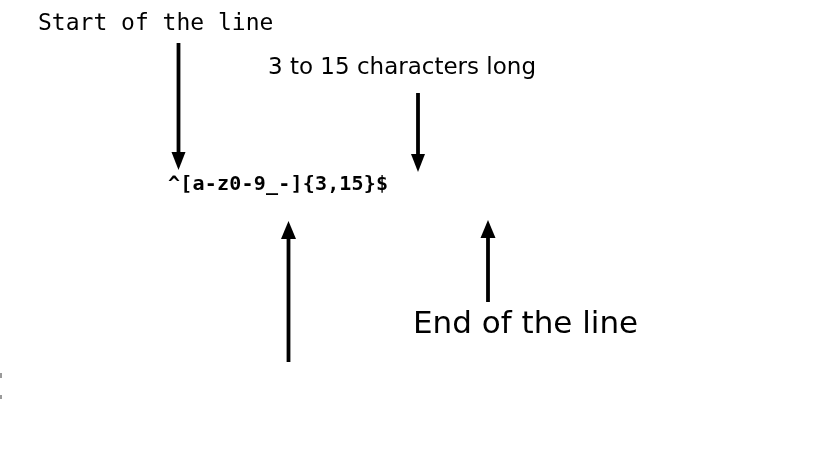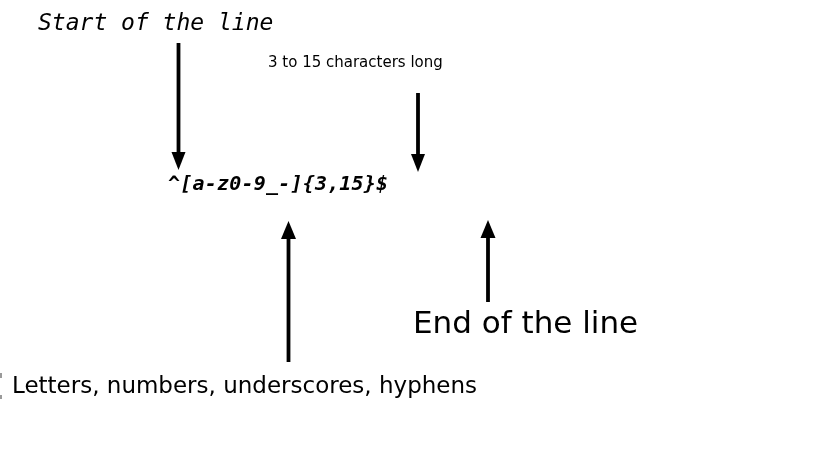--- a/index.html
+++ b/index.html
@@ -17,27 +17,26 @@
     color: #000000;
   }
   .label {
     position: absolute;
     line-height: 1;
     white-space: nowrap;
     color: #000000;
   }
   .mono {
     font-family: "DejaVu Sans Mono", "Liberation Mono", monospace;
-    font-style: italic;
   }
   .sans {
     font-family: "DejaVu Sans", "Liberation Sans", sans-serif;
   }
   .lbl-start   { left: 38px;  top: 11px;  font-size: 23px; }
-  .lbl-length  { left: 268px; top: 55px;  font-size: 15px; }
+  .lbl-length  { left: 268px; top: 55px;  font-size: 23px; }
   .lbl-regex   { left: 168px; top: 173px; font-size: 20px; font-weight: bold; letter-spacing: 0.2px; }
   .lbl-end     { left: 413px; top: 307px; font-size: 31px; }
   .lbl-charset { left: 12px;  top: 374px; font-size: 23px; }
   .arrow-layer {
     position: absolute;
     left: 0; top: 0;
     width: 819px;
     height: 460px;
   }
   .edge-artifact {
@@ -55,21 +54,20 @@
 <div class="canvas">
 
   <div class="label mono lbl-start">Start of the line</div>
 
   <div class="label sans lbl-length">3 to 15 characters long</div>
 
   <div class="label mono lbl-regex">^[a-z0-9_-]{3,15}$</div>
 
   <div class="label sans lbl-end">End of the line</div>
 
-  <div class="label sans lbl-charset">Letters, numbers, underscores, hyphens</div>
 
   <svg class="arrow-layer" viewBox="0 0 819 460" xmlns="http://www.w3.org/2000/svg">
 
     <g stroke="#000000" fill="#000000">
       <line x1="178.5" y1="43" x2="178.5" y2="155" stroke-width="3.8"></line>
       <polygon points="171.5,152 185.5,152 178.5,170" stroke="none"></polygon>
     </g>
 
     <g stroke="#000000" fill="#000000">
       <line x1="418" y1="93" x2="418" y2="157" stroke-width="3.8"></line>

